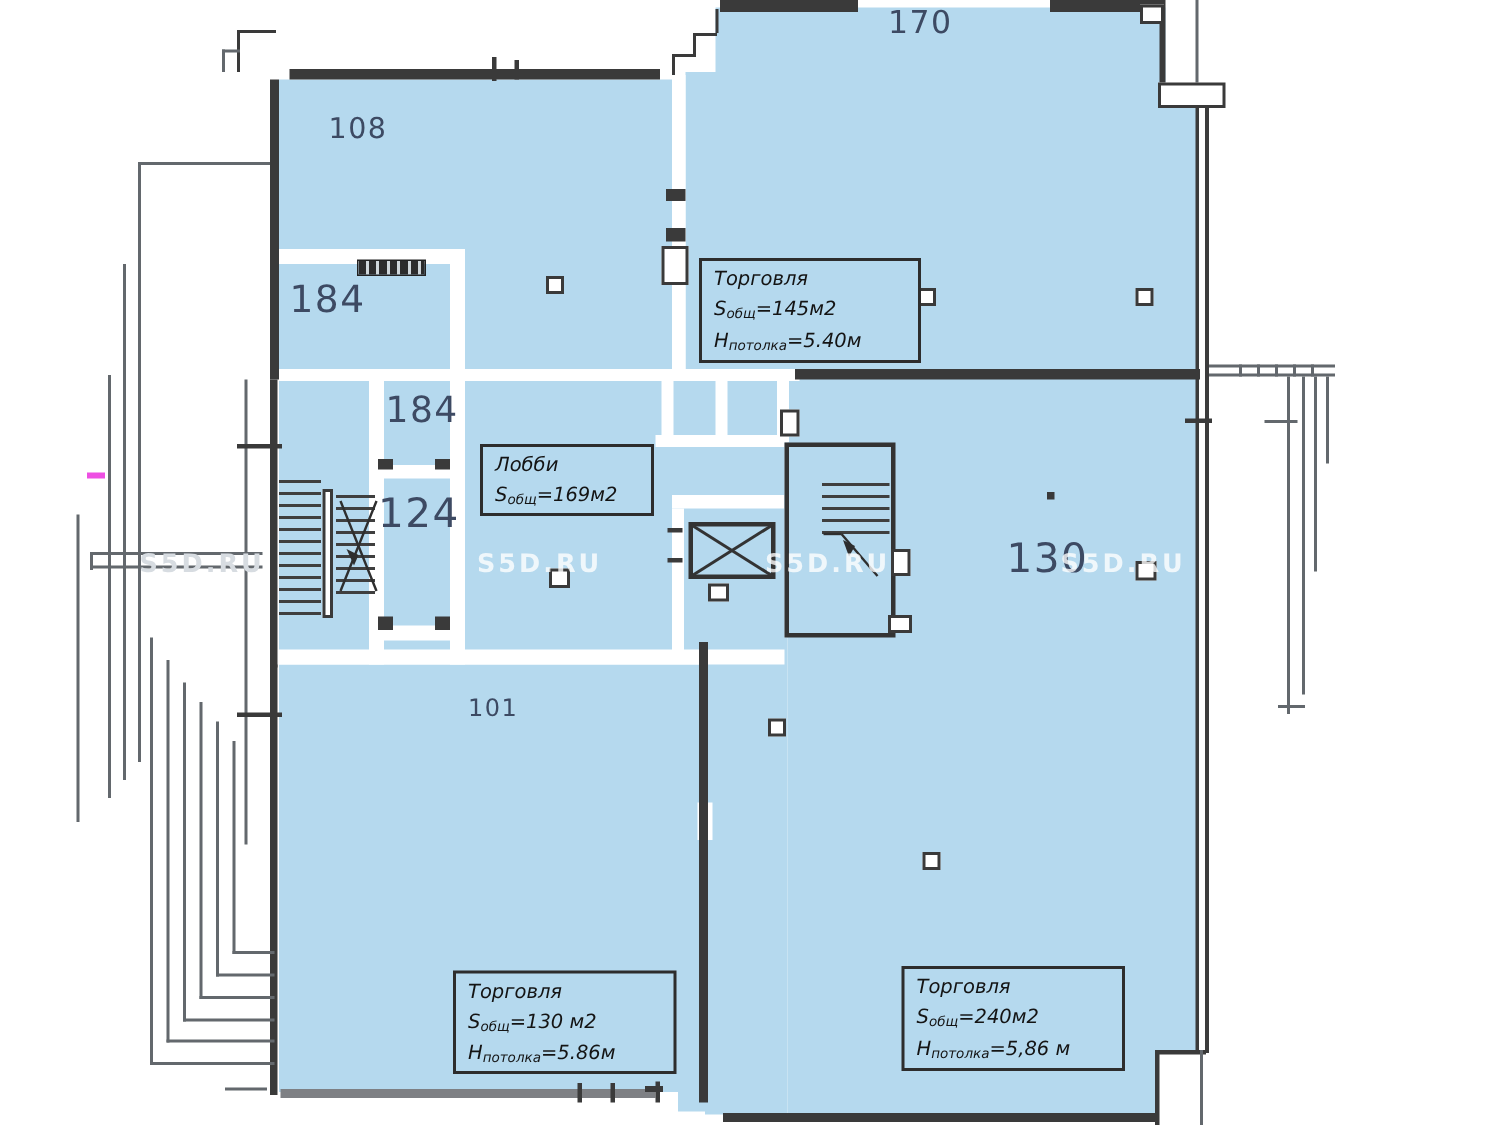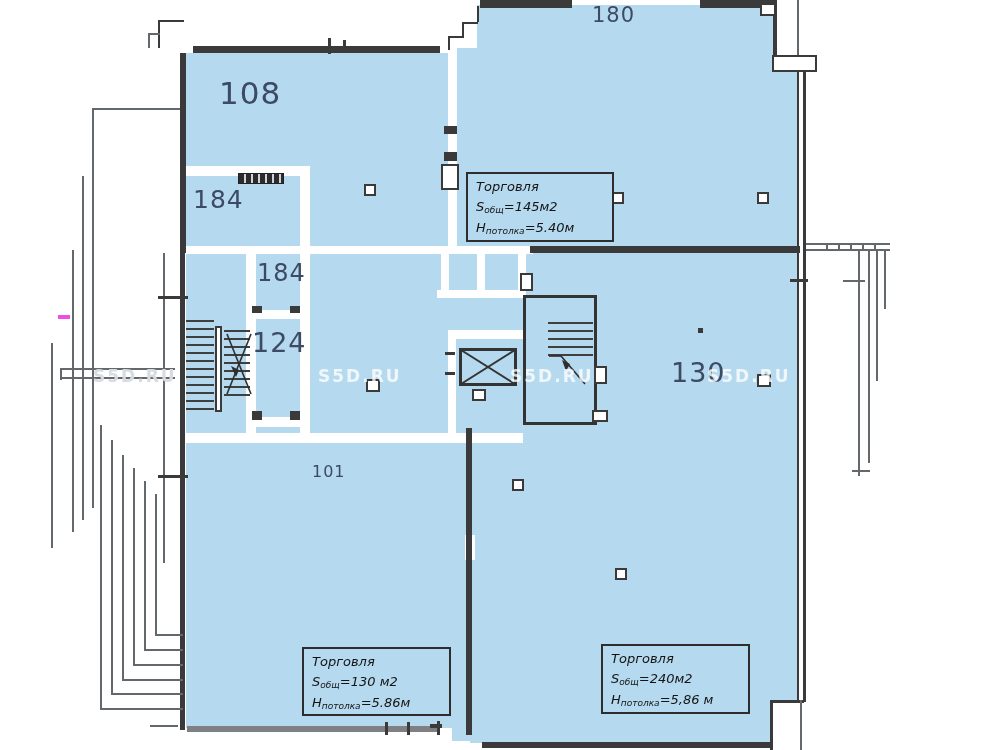--- a/index.html
+++ b/index.html
@@ -173,34 +173,38 @@
       <polygon points="239,370 231,366 236,377" fill="#2e2e2e"></polygon>
     </g>
 
     <g>
       <line x1="561" y1="356" x2="585" y2="384" stroke="#2e2e2e" stroke-width="1.6"></line>
       <line x1="549" y1="356" x2="561" y2="356" stroke="#2e2e2e" stroke-width="1.6"></line>
       <polygon points="570,364 562,360 566,371" fill="#2e2e2e"></polygon>
     </g>
   </svg>
 
-  <span class="roomnum" style="left:592px;top:3px;font-size:21px">180</span>
-  <span class="roomnum" style="left:219px;top:75px;font-size:31px">108</span>
+  <span class="roomnum" style="left:592px;top:3px;font-size:21px">170</span>
+  <span class="roomnum" style="left:219px;top:75px;font-size:19px">108</span>
   <span class="roomnum" style="left:193px;top:185px;font-size:25px">184</span>
   <span class="roomnum" style="left:257px;top:259px;font-size:24px">184</span>
   <span class="roomnum" style="left:252px;top:327px;font-size:27px">124</span>
   <span class="roomnum" style="left:312px;top:462px;font-size:16px">101</span>
   <span class="roomnum" style="left:671px;top:357px;font-size:27px">130</span>
 
   <div class="lblbox" style="left:466px;top:172px;width:148px;height:70px">
     <div>Торговля</div>
     <div><span>S</span><span class="sub">общ</span><span>=145м2</span></div>
     <div><span>H</span><span class="sub">потолка</span><span>=5.40м</span></div>
   </div>
 
+  <div class="lblbox" style="left:320px;top:296px;width:116px;height:48px">
+    <div>Лобби</div>
+    <div><span>S</span><span class="sub">общ</span><span>=169м2</span></div>
+  </div>
 
   <div class="lblbox" style="left:302px;top:647px;width:149px;height:69px">
     <div>Торговля</div>
     <div><span>S</span><span class="sub">общ</span><span>=130 м2</span></div>
     <div><span>H</span><span class="sub">потолка</span><span>=5.86м</span></div>
   </div>
 
   <div class="lblbox" style="left:601px;top:644px;width:149px;height:70px">
     <div>Торговля</div>
     <div><span>S</span><span class="sub">общ</span><span>=240м2</span></div>

